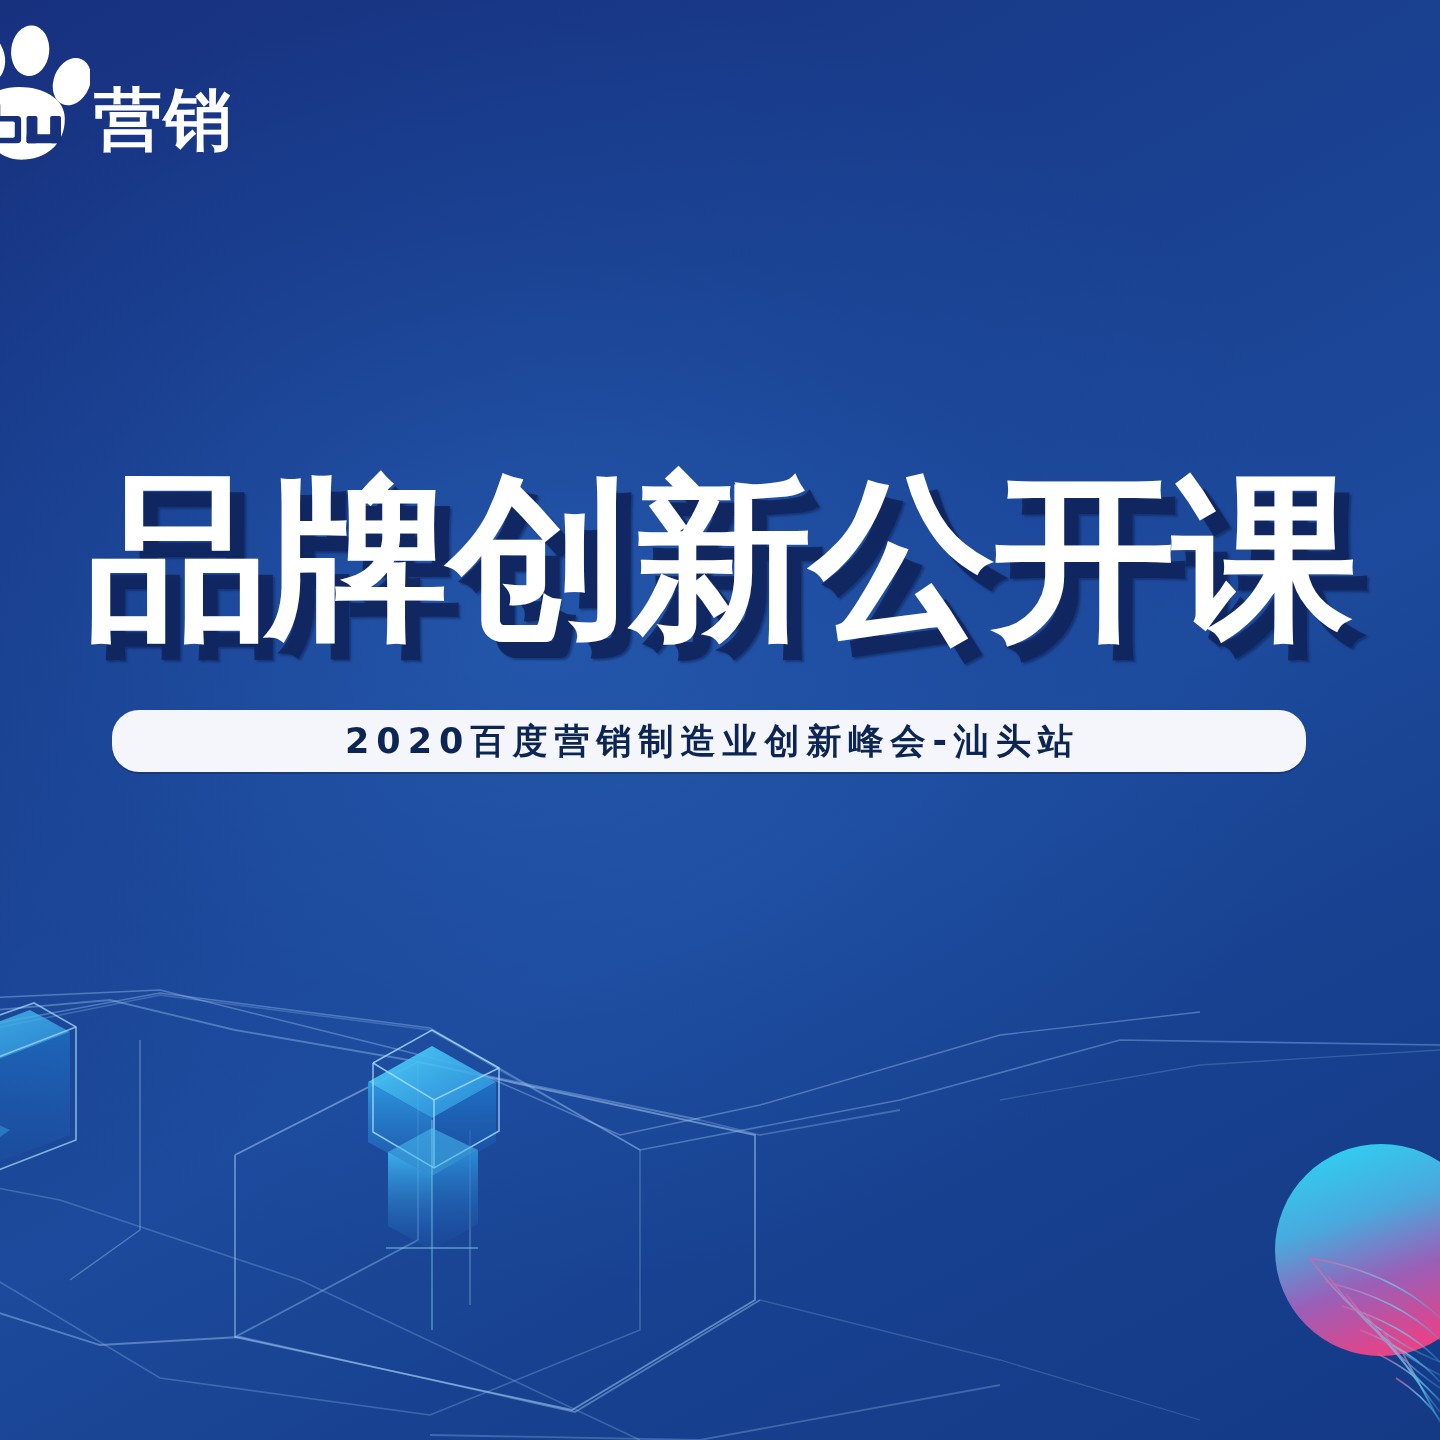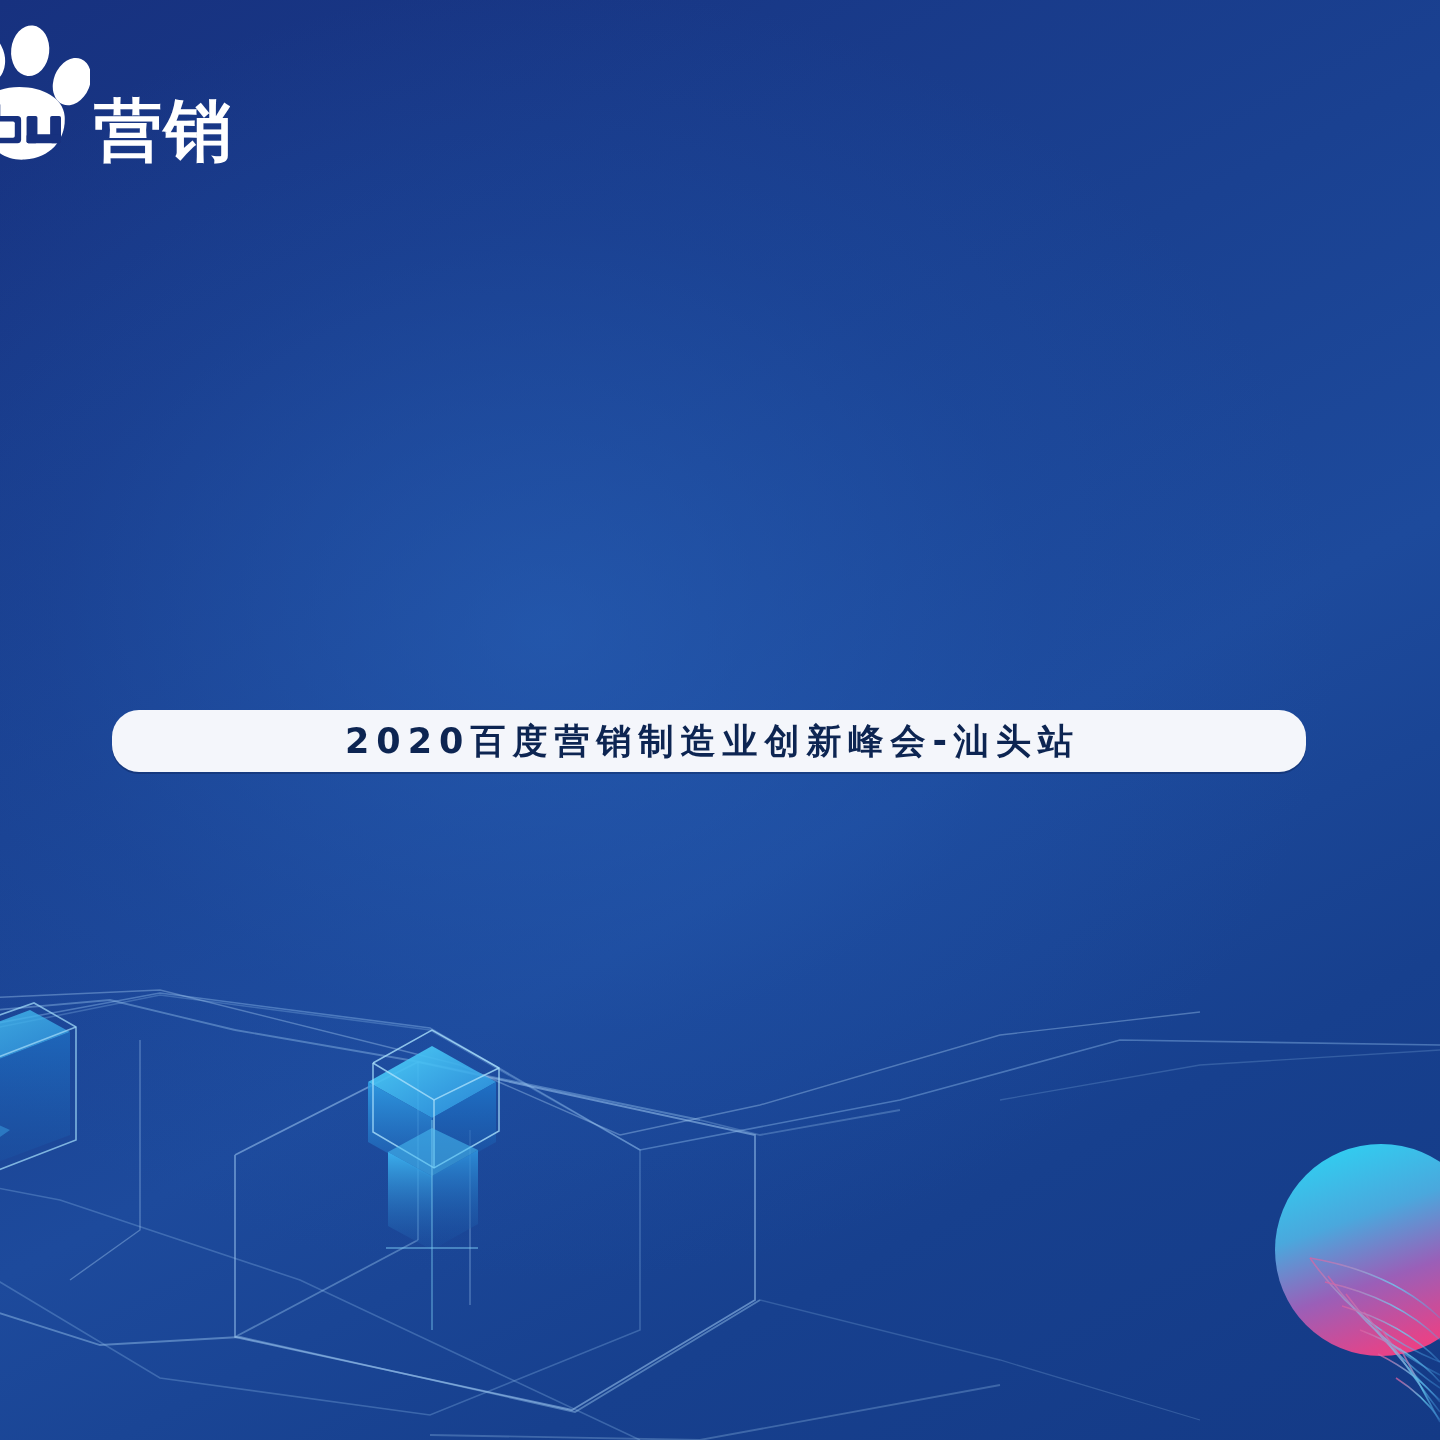--- a/index.html
+++ b/index.html
@@ -32,23 +32,23 @@
     display:flex; align-items:flex-end;
   }
   #brand-logo .paw { width:128px; height:158px; display:block; }
   #brand-logo .brand-word {
     color:#ffffff;
     font-size:68px;
     font-weight:700;
     letter-spacing:2px;
     line-height:1;
     margin-left:4px;
-    margin-bottom:6px;
+    margin-bottom:22px;
     white-space:nowrap;
-    font-family:Liberation Mono, monospace;
+    font-family:Liberation Serif, serif;
   }
 
   
   #title-block {
     position:absolute;
     left:0; top:470px;
     width:1440px;
   }
   #main-title {
     position:relative;
@@ -230,18 +230,21 @@
         <rect x="16" y="100" width="36" height="30" rx="4"></rect>
         <rect x="23" y="106" width="22" height="18" rx="2" fill="#ffffff"></rect>
         <rect x="58" y="100" width="12" height="30" rx="2"></rect>
         <rect x="84" y="100" width="12" height="30" rx="2"></rect>
         <rect x="58" y="120" width="38" height="10" rx="2"></rect>
       </g>
     </svg>
     <span class="brand-word">营销</span>
   </div>
 
+  <div id="title-block">
+    <div id="main-title">品牌创新公开课</div>
+  </div>
 
   <div id="subtitle-bar">
     <span id="subtitle-text">2020百度营销制造业创新峰会-汕头站</span>
   </div>
 
 </div>
 
 </body></html>

